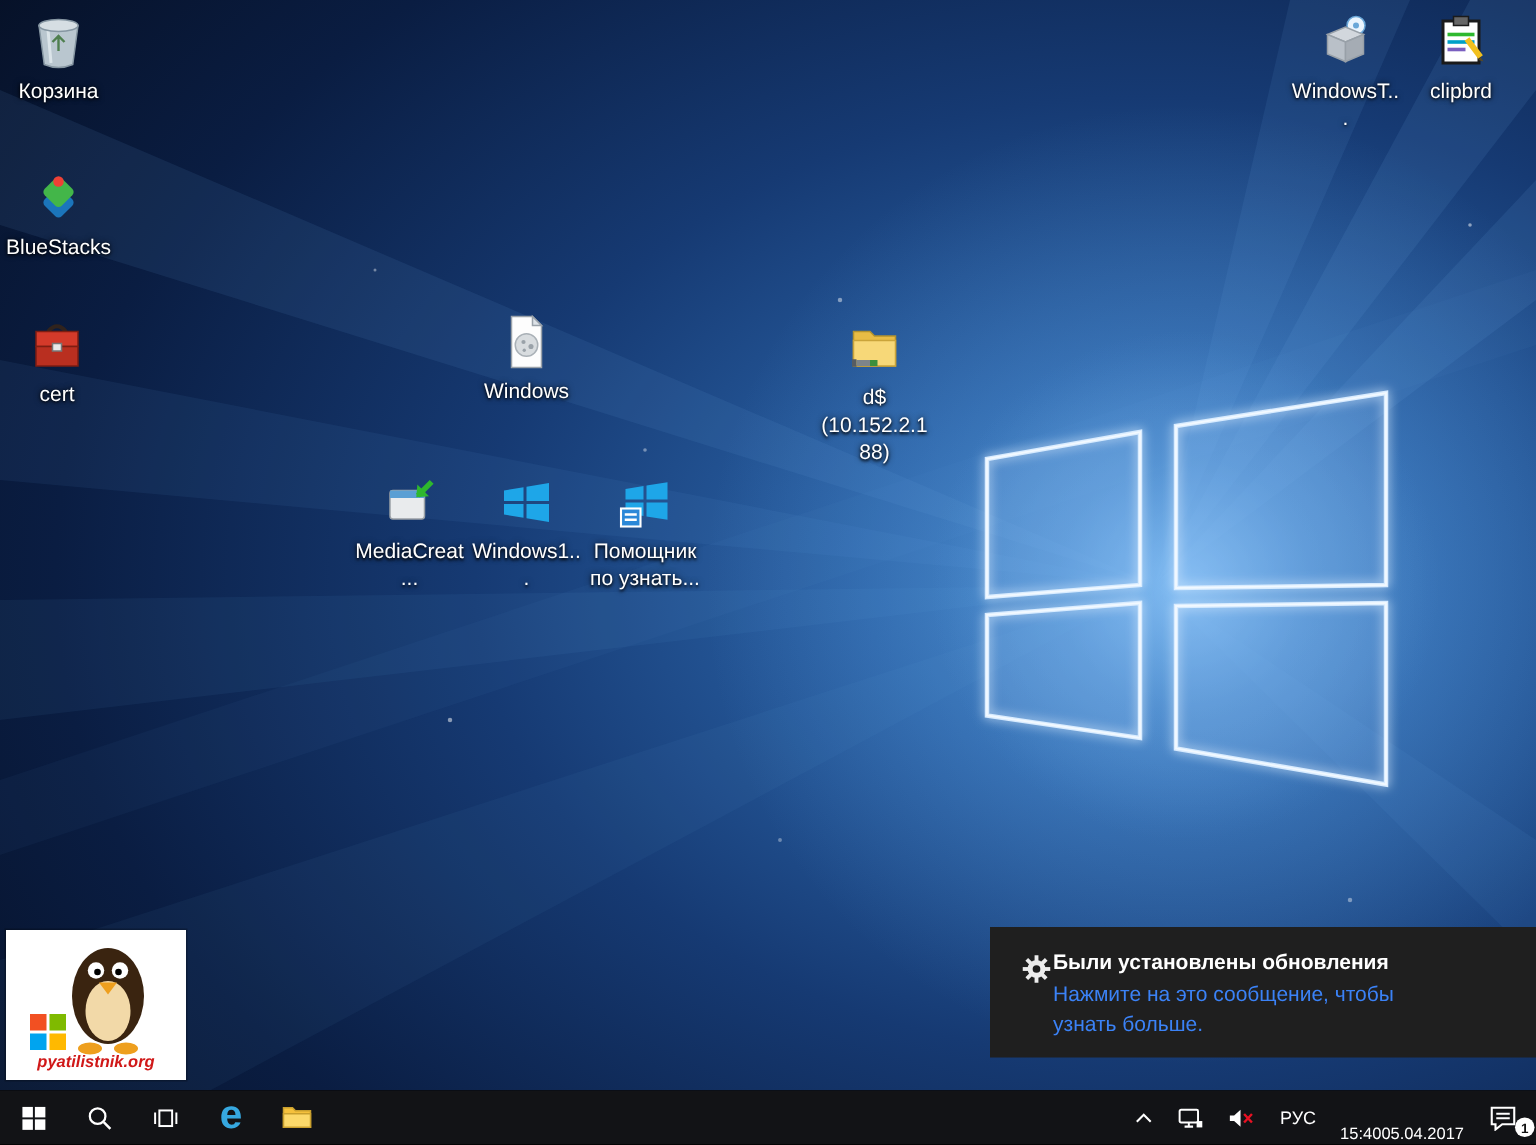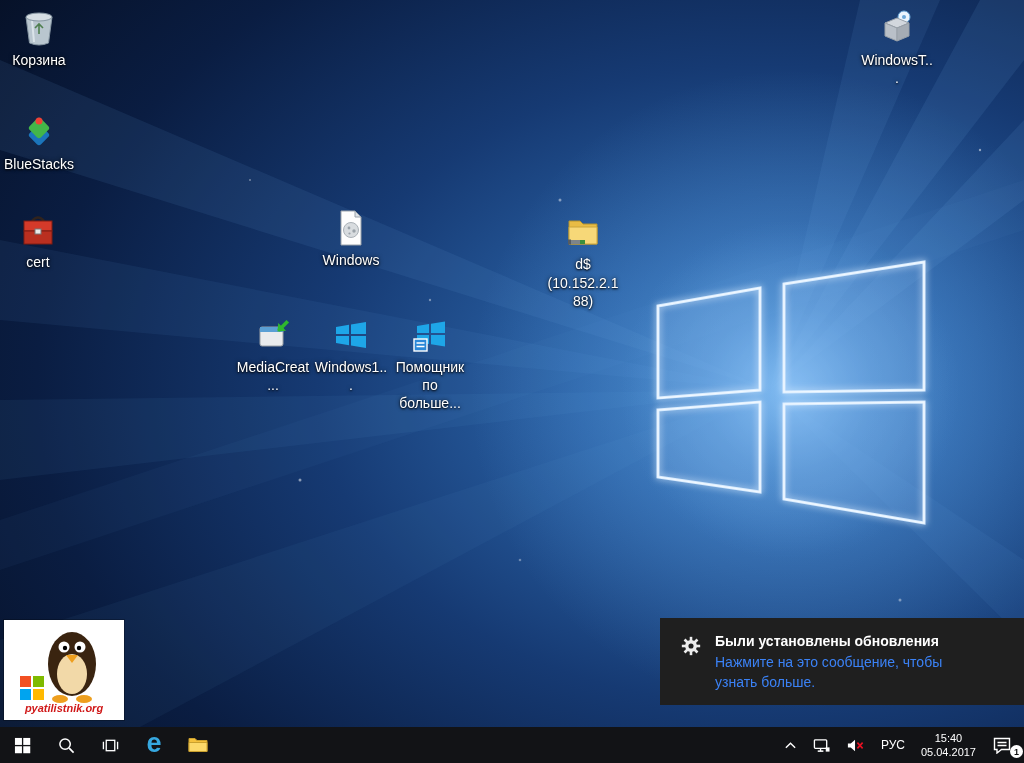--- a/index.html
+++ b/index.html
@@ -13,32 +13,32 @@
   .dicon .lbl{font-size:14px;color:#fff;text-align:center;line-height:1.3;
       text-shadow:0 1px 2px rgba(0,0,0,.95),0 0 4px rgba(0,0,0,.8);word-wrap:break-word;max-width:74px}
   
   .sitelogo{position:absolute;left:4px;top:620px;width:120px;height:100px;background:#fff;
       display:flex;flex-direction:column;align-items:center;box-shadow:0 0 0 1px rgba(0,0,0,.25)}
   .sitelogo-text{font-size:11px;font-weight:bold;font-style:italic;color:#d01818;margin-top:-2px}
   
   .toast{position:absolute;right:0;bottom:22px;width:364px;height:87px;background:#1f1f1f;
       display:flex;box-sizing:border-box;padding:15px 12px 0 20px;z-index:4}
   .toast-gear{width:22px;height:22px;margin-top:2px;flex:0 0 auto}
-  .toast-text{margin-left:13px}
+  .toast-text{}
   .toast-title{color:#fff;font-size:14px;font-weight:bold;margin-bottom:4px;white-space:nowrap}
   .toast-body{color:#3b82f6;font-size:14px;line-height:1.4;max-width:252px}
   
   .taskbar{position:absolute;left:0;right:0;bottom:0;height:36px;background:#121316;
       display:flex;align-items:stretch;z-index:9}
   .tbtn{width:44px;display:flex;align-items:center;justify-content:center;cursor:pointer}
   .edge-e{color:#36a8e0;font-size:27px;font-weight:bold;line-height:1;margin-top:-3px}
   .tray{margin-left:auto;display:flex;align-items:stretch}
   .tray-item{display:flex;align-items:center;justify-content:center;padding:0 8px;color:#fff;cursor:pointer;position:relative}
   .lang{font-size:12px}
-  .clock{flex-direction:column;align-items:center;font-size:11px;line-height:1.3}
+  .clock{align-items:flex-end;font-size:11px;line-height:1.3}
   .badge{position:absolute;right:1px;bottom:5px;background:#fff;color:#111;border-radius:50%;
       width:13px;height:13px;font-size:9px;font-weight:bold;display:flex;align-items:center;justify-content:center}
 </style>
 </head>
 <body>
 
 <div class="desktop">
 
   <svg class="wallpaper" width="1024" height="727" viewBox="0 0 1024 727">
     <defs>
@@ -120,20 +120,34 @@
         <circle cx="27" cy="9" r="6" fill="#eaf4fd" stroke="#6aa7d8"></circle>
         <circle cx="27" cy="9" r="2" fill="#6aa7d8"></circle>
         <path d="M8 15 L20 10 L32 15 L20 20 Z" fill="#d2d7dd" stroke="#98a0a8"></path>
         <path d="M8 15 v13 l12 5 v-13 Z" fill="#b9c0c8" stroke="#98a0a8"></path>
         <path d="M32 15 v13 l-12 5 v-13 Z" fill="#a5acb4" stroke="#98a0a8"></path>
       </svg>
     </span>
     <span class="lbl">WindowsT...</span>
   </div>
 
+  <div class="dicon" style="left:936px;top:8px">
+    <span class="ic">
+      <svg viewBox="0 0 40 40" width="40" height="40">
+        <rect x="8" y="6" width="24" height="28" fill="#fff" stroke="#1a1a1a" stroke-width="2"></rect>
+        <rect x="15" y="3" width="10" height="6" fill="#666" stroke="#1a1a1a"></rect>
+        <path d="M11 15 h18" stroke="#2eb82e" stroke-width="2.4"></path>
+        <path d="M11 20 h18" stroke="#00a0c8" stroke-width="2.4"></path>
+        <path d="M11 25 h12" stroke="#7a5fc0" stroke-width="2.4"></path>
+        <path d="M24 18 L33 30" stroke="#f2c01e" stroke-width="4"></path>
+        <path d="M33 30 l2 3 -3.5 -1 z" fill="#5a4a20"></path>
+      </svg>
+    </span>
+    <span class="lbl">clipbrd</span>
+  </div>
 
   <div class="dicon" style="left:1px;top:112px">
     <span class="ic">
       <svg viewBox="0 0 40 40" width="40" height="40">
         <rect x="12" y="15" width="16" height="16" rx="3" transform="rotate(45 20 23)" fill="#1b75bb"></rect>
         <rect x="12" y="8" width="16" height="16" rx="3" transform="rotate(45 20 16)" fill="#43b649"></rect>
         <circle cx="20" cy="9" r="3.5" fill="#ef4136"></circle>
       </svg>
     </span>
     <span class="lbl">BlueStacks</span>
@@ -209,21 +223,21 @@
     <span class="ic">
       <svg viewBox="0 0 40 40" width="40" height="40">
         <path d="M7 11 L19 9 V18 H7 Z" fill="#1ea6e8"></path>
         <path d="M21 8.7 L35 6.5 V18 H21 Z" fill="#1ea6e8"></path>
         <path d="M7 20 H19 V29 L7 27 Z" fill="#1ea6e8"></path>
         <path d="M21 20 H35 V31.5 L21 29.3 Z" fill="#1ea6e8"></path>
         <rect x="4" y="24" width="13" height="12" fill="#2b88d8" stroke="#fff" stroke-width="1.4"></rect>
         <path d="M6.5 28 h8 M6.5 31.5 h8" stroke="#fff" stroke-width="1.6"></path>
       </svg>
     </span>
-    <span class="lbl">Помощник по больше...</span>
+    <span class="lbl">Помощник по узнать...</span>
   </div>
 
   <div class="sitelogo">
     <svg viewBox="0 0 100 84" width="100" height="84">
       <rect width="100" height="84" fill="#fff"></rect>
       <g>
         <rect x="6" y="56" width="11" height="11" fill="#f25022"></rect>
         <rect x="19" y="56" width="11" height="11" fill="#7fba00"></rect>
         <rect x="6" y="69" width="11" height="11" fill="#00a4ef"></rect>
         <rect x="19" y="69" width="11" height="11" fill="#ffb900"></rect>

